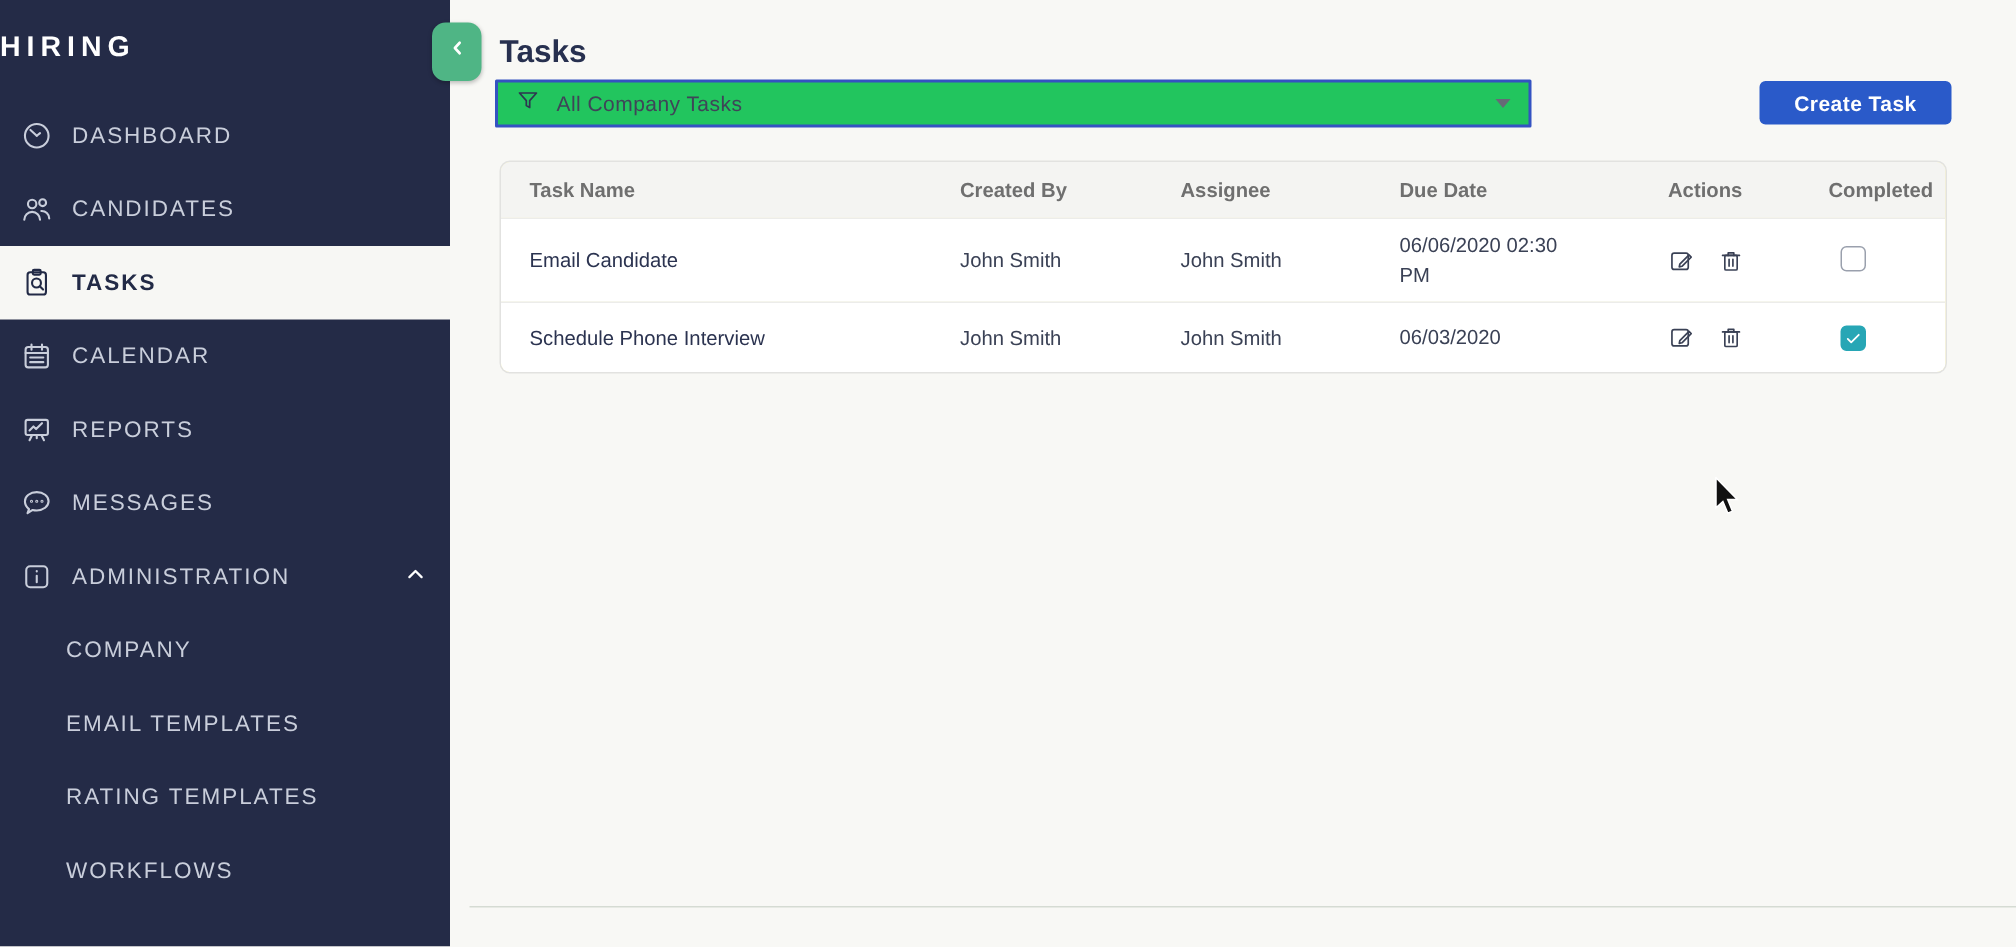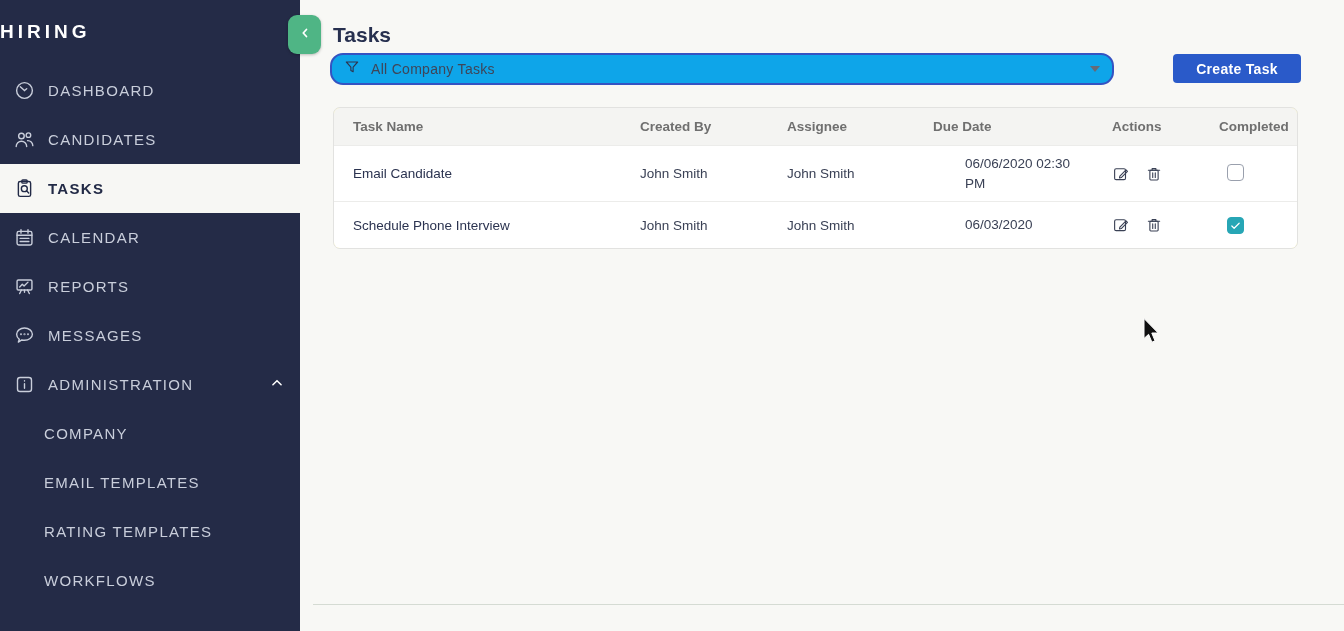--- a/index.html
+++ b/index.html
@@ -22,40 +22,40 @@
   .nav-sub { height:49px; display:flex; align-items:center; padding-left:44px; color:#c9cedb; font-size:15px; letter-spacing:1.3px; cursor:pointer; }
 
   
   .collapse-btn { position:absolute; left:288px; top:15px; width:33px; height:39px; background:#4fb585; border-radius:9px; z-index:3; display:flex; align-items:center; justify-content:center; cursor:pointer; box-shadow:0 1px 3px rgba(0,0,0,.25); }
   .collapse-btn svg { width:14px; height:14px; stroke:#ffffff; fill:none; stroke-width:3; stroke-linecap:round; stroke-linejoin:round; }
 
   
   .main { position:absolute; left:300px; top:0; width:1044px; height:631px; }
   .page-title { position:absolute; left:33px; top:23px; font-size:21px; font-weight:700; color:#27304f; }
 
-  .filter-select { position:absolute; left:30px; top:53px; width:784px; height:32px; background:#0ea5e9; border:2px solid #3453c2; border-radius:13px; display:flex; align-items:center; padding:0 12px; cursor:pointer; }
+  .filter-select { position:absolute; left:30px; top:53px; width:691px; height:32px; background:#22c55e; border:2px solid #3453c2; border-radius:1px; display:flex; align-items:center; padding:0 12px; cursor:pointer; }
   .filter-select .ficon svg { width:16px; height:16px; stroke:#2e3550; fill:none; stroke-width:1.7; stroke-linejoin:round; }
   .filter-select .fvalue { margin-left:11px; font-size:14px; color:#3f4558; letter-spacing:.3px; }
   .filter-select .caret { margin-left:auto; width:0; height:0; border-left:5px solid transparent; border-right:5px solid transparent; border-top:6px solid #666a76; }
 
   .create-btn { position:absolute; left:873px; top:54px; width:128px; height:29px; background:#2a5ac9; border:none; border-radius:4px; color:#ffffff; font-family:inherit; font-size:14px; font-weight:700; letter-spacing:.3px; cursor:pointer; }
 
   
   .panel { position:absolute; left:33px; top:107px; width:965px; background:#fef9c3; border:1px solid #e2e2e0; border-radius:7px; overflow:hidden; }
   .trow { display:grid; grid-template-columns:300px 147px 146px 179px 105px 86px; align-items:center; }
   .thead { height:37px; background:#f4f4f2; color:#6f6f6f; font-size:13.5px; font-weight:700; }
   .thead > div { padding-left:6px; }
   .thead .c-task { padding-left:19px; }
   .thead .c-completed { padding-left:8px; }
   .tbody-row { background:#ffffff; border-top:1px solid #ececea; color:#3a4155; font-size:13.5px; }
   .row-1 { height:56px; }
   .row-2 { height:47px; }
   .cell { padding-left:6px; }
   .c-task-cell { padding-left:19px; font-weight:400; color:#2b3350; }
-  .due-wrap { display:inline-block; max-width:112px; line-height:1.45;margin-left:32px; }
+  .due-wrap { display:inline-block; max-width:112px; line-height:1.45; }
   .actions-cell { display:flex; align-items:center; gap:15px; }
   .icon-btn { width:18px; height:18px; cursor:pointer; display:inline-flex; }
   .icon-btn svg { width:18px; height:18px; stroke:#3a4155; fill:none; stroke-width:1.5; stroke-linecap:round; stroke-linejoin:round; }
   .checkbox { margin-left:10px; width:17px; height:17px; border:1.5px solid #9aa0ad; border-radius:4px; background:#ffffff; cursor:pointer; display:inline-flex; align-items:center; justify-content:center; }
   .checkbox svg { width:11px; height:11px; stroke:#ffffff; fill:none; stroke-width:2.6; stroke-linecap:round; stroke-linejoin:round; display:none; }
   .checkbox.checked { background:#27a6b5; border-color:#27a6b5; }
   .checkbox.checked svg { display:block; }
 
   .footer-line { position:absolute; left:313px; top:604px; width:1031px; height:1px; background:#d5dbd3; z-index:1; }
 

